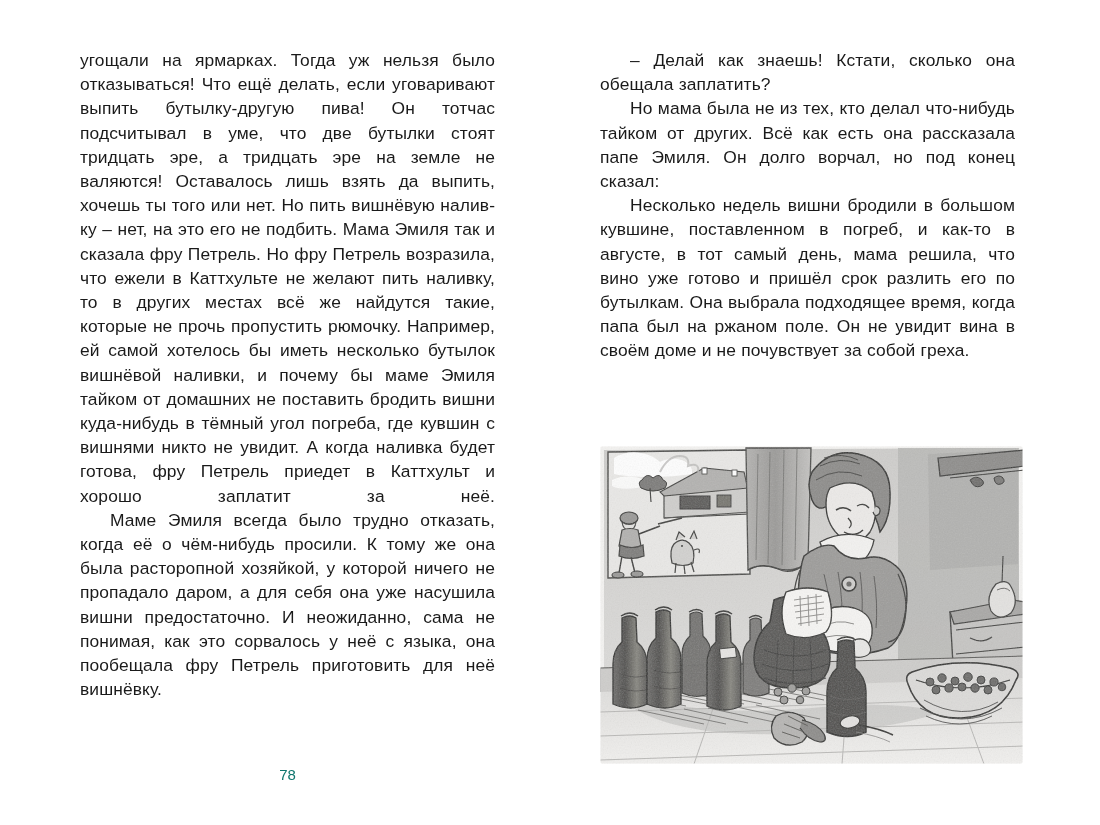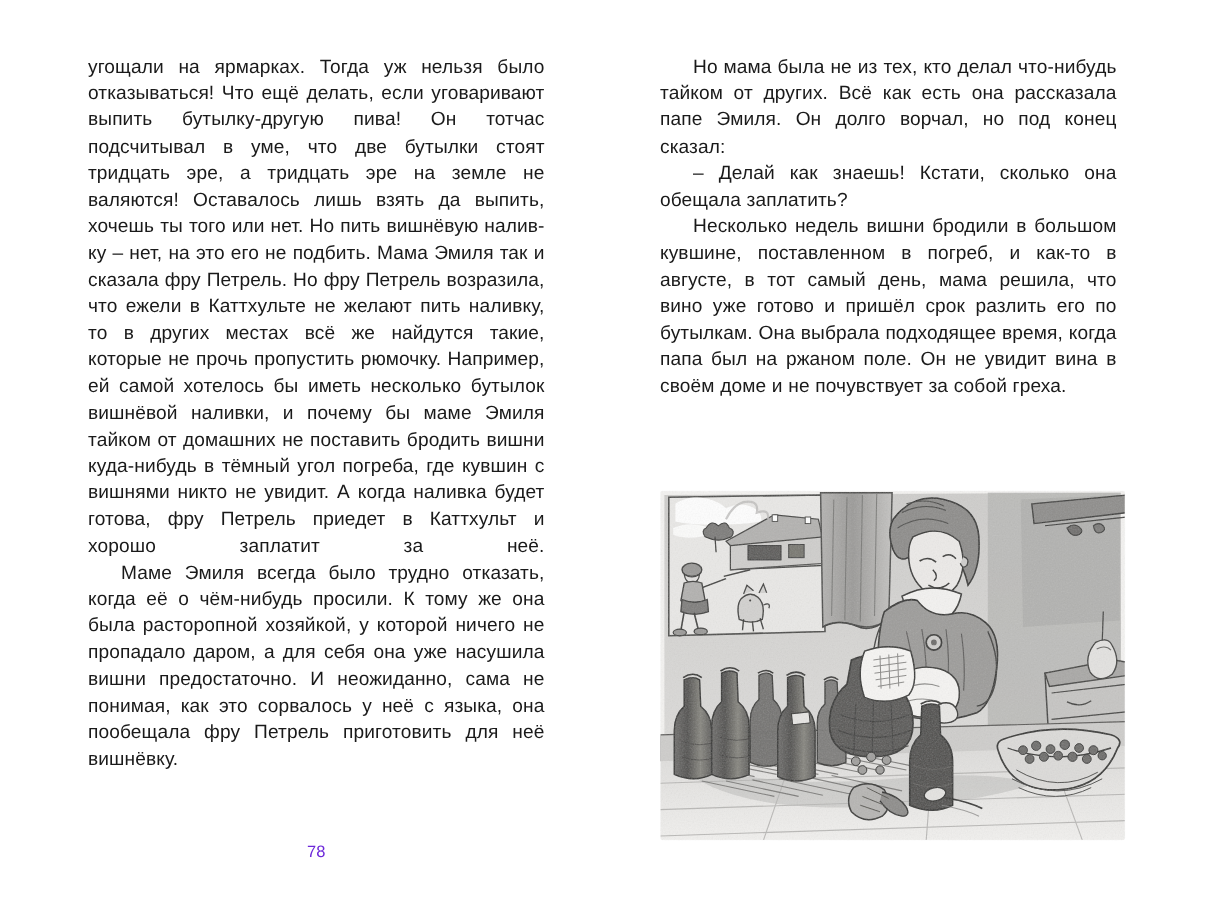--- a/index.html
+++ b/index.html
@@ -44,21 +44,21 @@
   
   .para.full-justify { text-align-last: justify; }
 
   #page-number {
     position: absolute;
     left: 80px;
     top: 766px;
     width: 415px;
     text-align: center;
     font-size: 15px;
-    color: #6d28d9;
+    color: #0f766e;
   }
 
   
   #illustration {
     position: absolute;
     left: 598px;
     top: 444px;
     width: 427px;
     height: 322px;
   }
@@ -68,22 +68,22 @@
 <body>
 
 <div id="page">
 
   <div class="column" id="col-left">
     <p class="para full-justify">угощали на ярмарках. Тогда уж нельзя было отказываться! Что ещё делать, ес­ли уговаривают выпить бутылку-другую пива! Он тотчас подсчитывал в уме, что две бутылки стоят тридцать эре, а три­дцать эре на земле не валяются! Оста­валось лишь взять да выпить, хочешь ты того или нет. Но пить вишнёвую налив­ку – нет, на это его не подбить. Ма­ма Эмиля так и сказала фру Петрель. Но фру Петрель возразила, что ежели в Каттхульте не желают пить наливку, то в других местах всё же найдутся та­кие, которые не прочь пропустить рю­мочку. Например, ей самой хотелось бы иметь несколько бутылок вишнёвой на­ливки, и почему бы маме Эмиля тайком от домашних не поставить бродить виш­ни куда-нибудь в тёмный угол погреба, где кувшин с вишнями никто не увидит. А когда наливка будет готова, фру Пе­трель приедет в Каттхульт и хорошо за­платит за неё.</p>
     <p class="para indent">Маме Эмиля всегда было трудно от­казать, когда её о чём-нибудь просили. К тому же она была расторопной хозяй­кой, у которой ничего не пропадало да­ром, а для себя она уже насушила виш­ни предостаточно. И неожиданно, сама не понимая, как это сорвалось у неё с язы­ка, она пообещала фру Петрель пригото­вить для неё вишнёвку.</p>
   </div>
 
   <div class="column" id="col-right">
+    <p class="para indent">– Делай как знаешь! Кстати, сколько она обещала заплатить?</p>
     <p class="para indent">Но мама была не из тех, кто делал что-нибудь тайком от других. Всё как есть она рассказала папе Эмиля. Он дол­го ворчал, но под конец сказал:</p>
-    <p class="para indent">– Делай как знаешь! Кстати, сколько она обещала заплатить?</p>
     <p class="para indent">Несколько недель вишни бродили в большом кувшине, поставленном в по­греб, и как-то в августе, в тот самый день, мама решила, что вино уже готово и пришёл срок разлить его по бутылкам. Она выбрала подходящее время, когда папа был на ржаном поле. Он не увидит вина в своём доме и не почувствует за собой греха.</p>
   </div>
 
   <div id="page-number">78</div>
 
   <div id="illustration">
     <svg viewBox="0 0 427 322" xmlns="http://www.w3.org/2000/svg">
       <defs>
 
         <filter id="rough" x="-10%" y="-10%" width="120%" height="120%">

